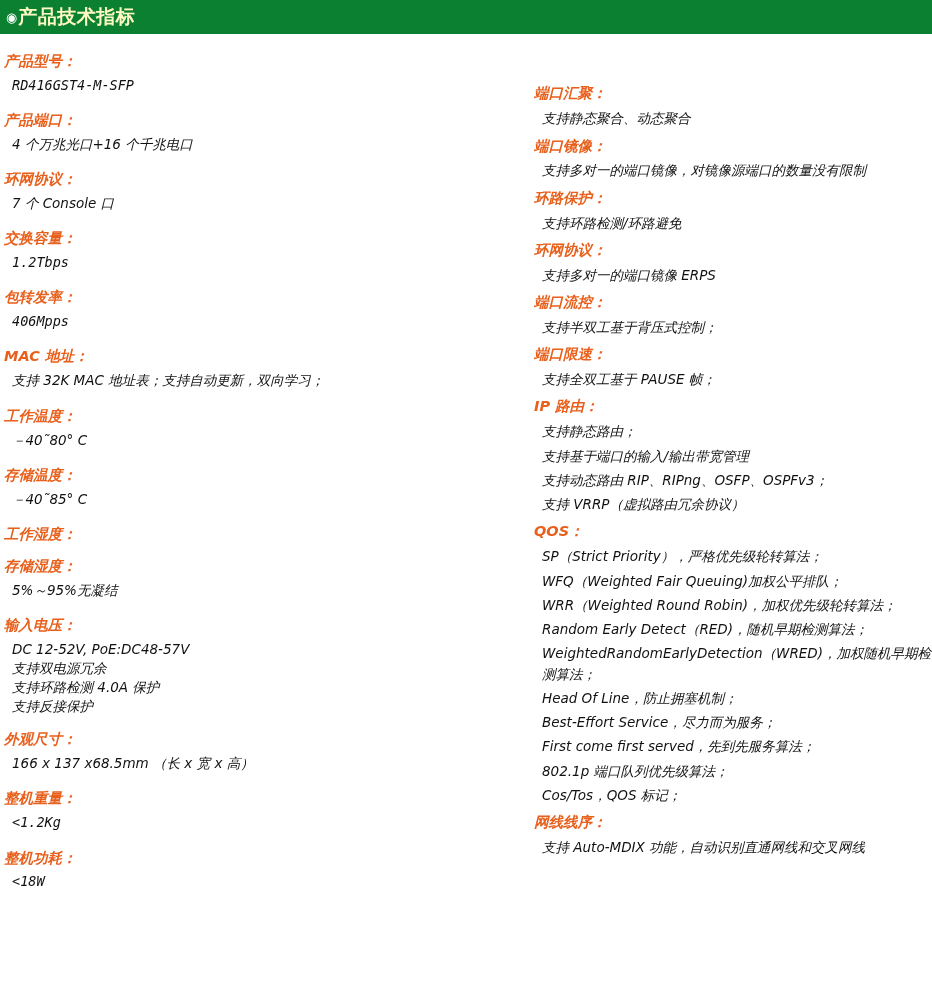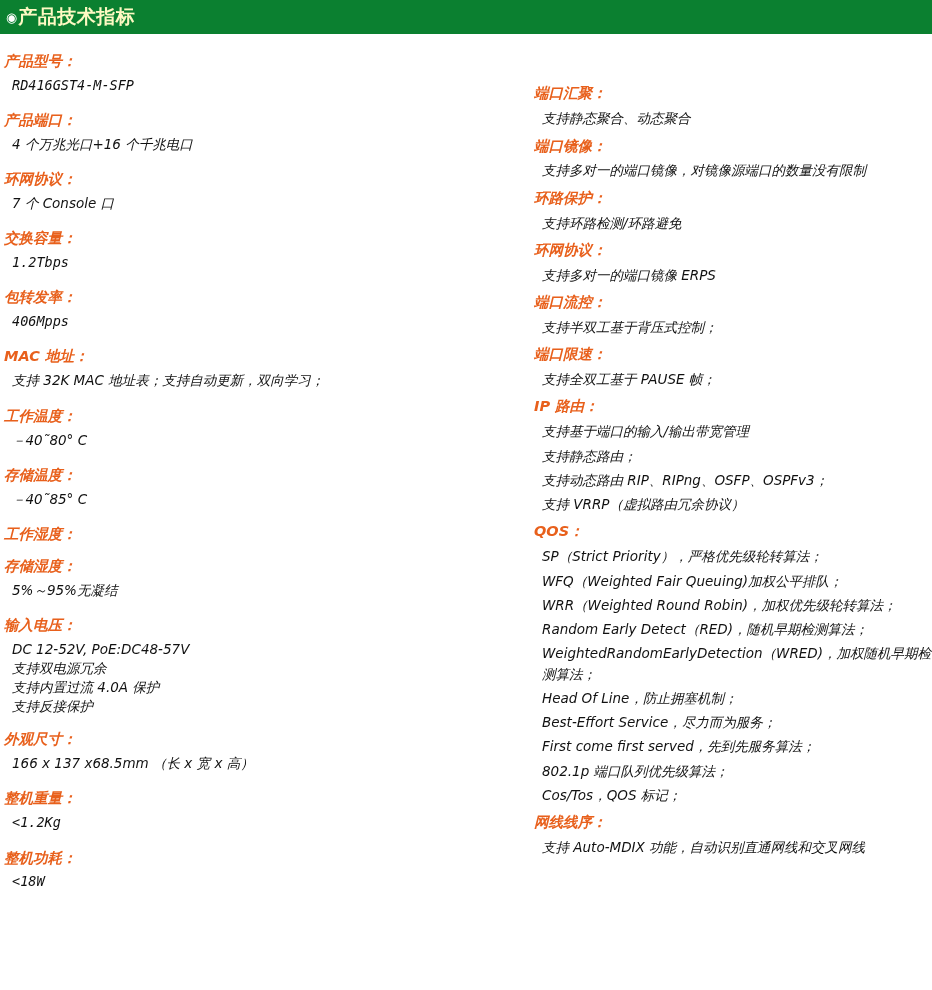--- a/index.html
+++ b/index.html
@@ -155,21 +155,21 @@
 
       <div class="spec-block">
         <div class="spec-label">存储湿度：</div>
         <div class="spec-value">5%～95%无凝结</div>
       </div>
 
       <div class="spec-block">
         <div class="spec-label">输入电压：</div>
         <div class="spec-value tight">DC 12-52V, PoE:DC48-57V</div>
         <div class="spec-value tight">支持双电源冗余</div>
-        <div class="spec-value tight">支持内置过流 4.0A 保护</div>
+        <div class="spec-value tight">支持环路检测 4.0A 保护</div>
         <div class="spec-value tight">支持反接保护</div>
       </div>
 
       <div class="spec-block">
         <div class="spec-label">外观尺寸：</div>
         <div class="spec-value">166 x 137 x68.5mm （长 x 宽 x 高）</div>
       </div>
 
       <div class="spec-block">
         <div class="spec-label">整机重量：</div>
@@ -210,22 +210,22 @@
         <div class="spec-value">支持半双工基于背压式控制；</div>
       </div>
 
       <div class="spec-block">
         <div class="spec-label">端口限速：</div>
         <div class="spec-value">支持全双工基于 PAUSE 帧；</div>
       </div>
 
       <div class="spec-block">
         <div class="spec-label">IP 路由：</div>
+        <div class="spec-value">支持静态路由；</div>
         <div class="spec-value">支持基于端口的输入/输出带宽管理</div>
-        <div class="spec-value">支持静态路由；</div>
         <div class="spec-value">支持动态路由 RIP、RIPng、OSFP、OSPFv3；</div>
         <div class="spec-value">支持 VRRP（虚拟路由冗余协议）</div>
       </div>
 
       <div class="spec-block">
         <div class="spec-label">QOS：</div>
         <div class="spec-value">SP（Strict Priority），严格优先级轮转算法；</div>
         <div class="spec-value">WFQ（Weighted Fair Queuing)加权公平排队；</div>
         <div class="spec-value">WRR（Weighted Round Robin)，加权优先级轮转算法；</div>
         <div class="spec-value">Random Early Detect（RED)，随机早期检测算法；</div>

